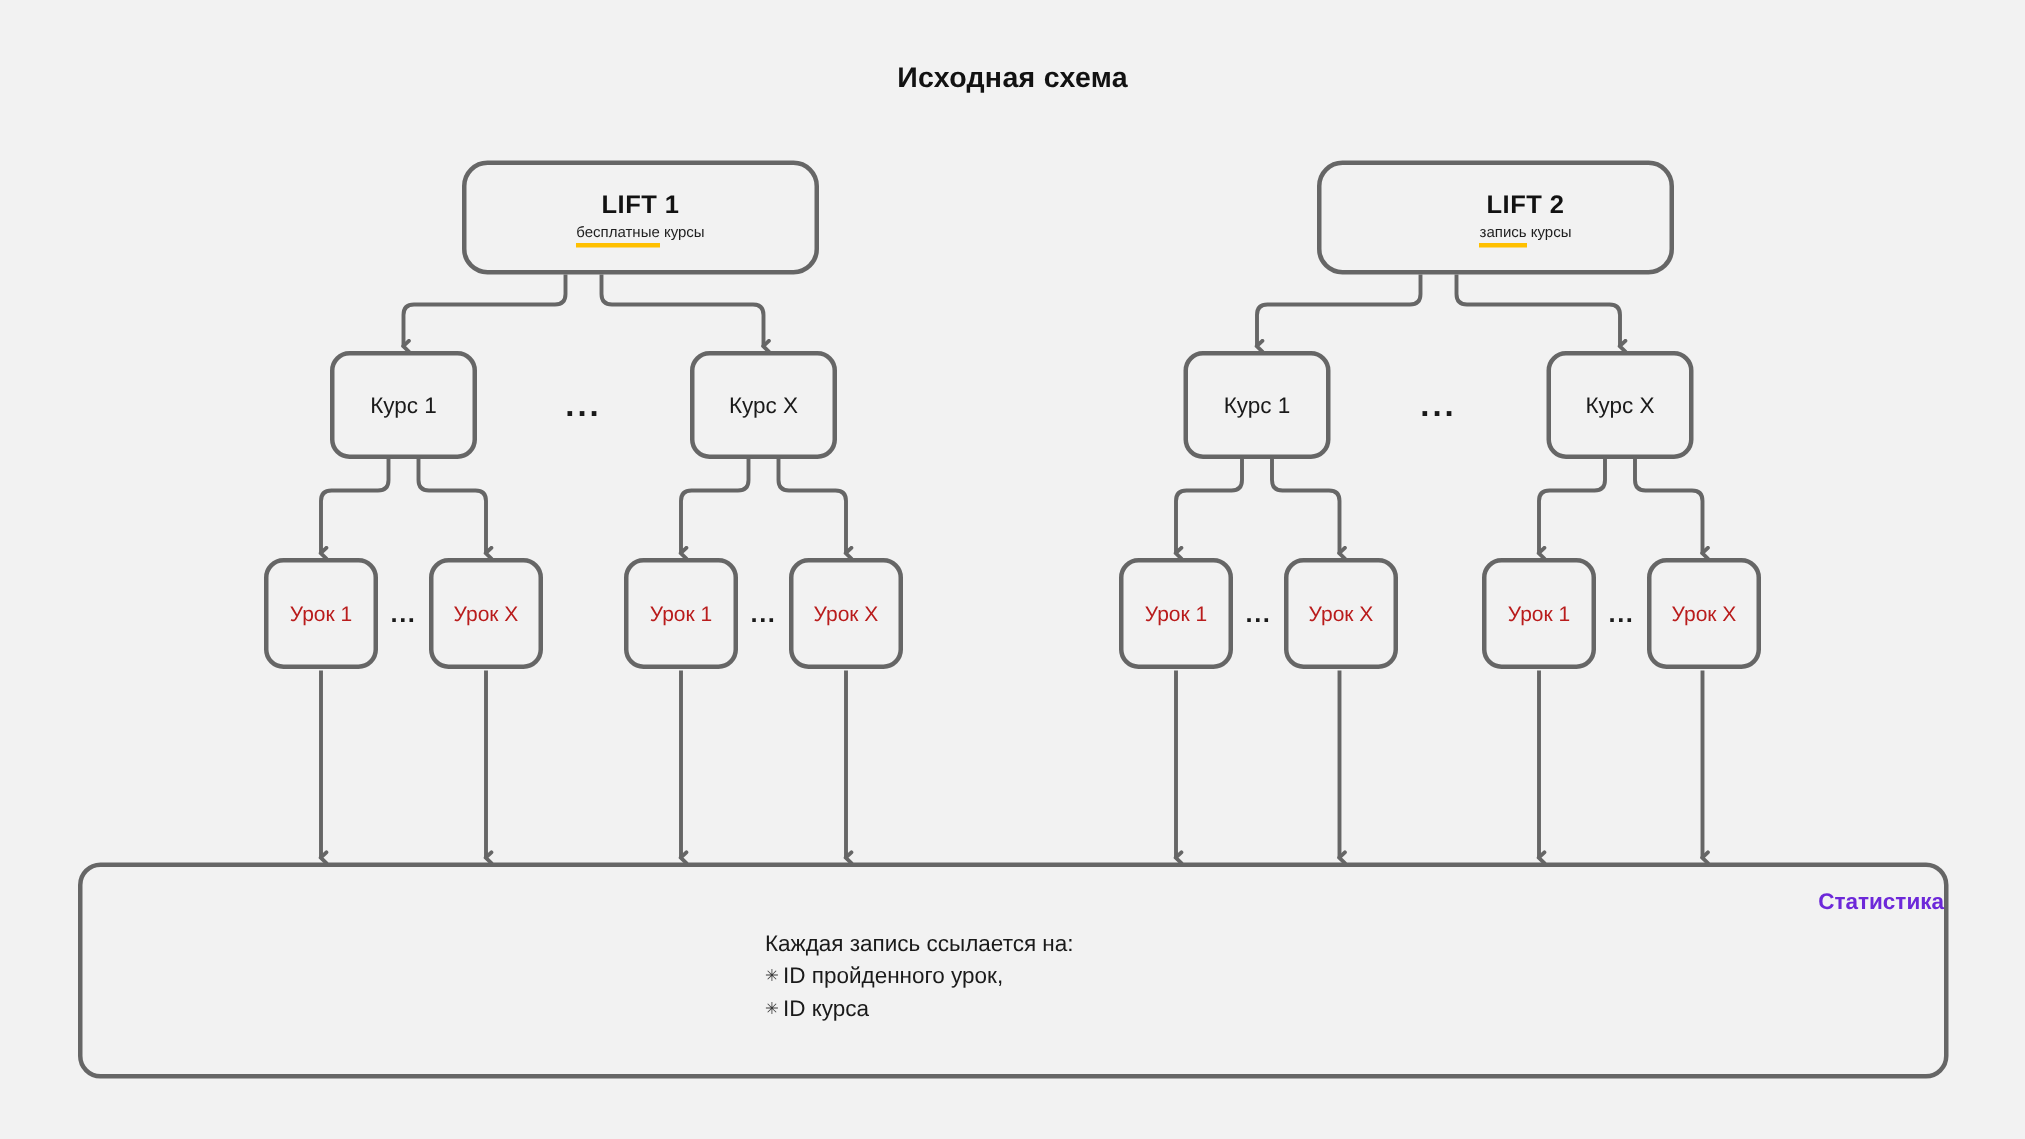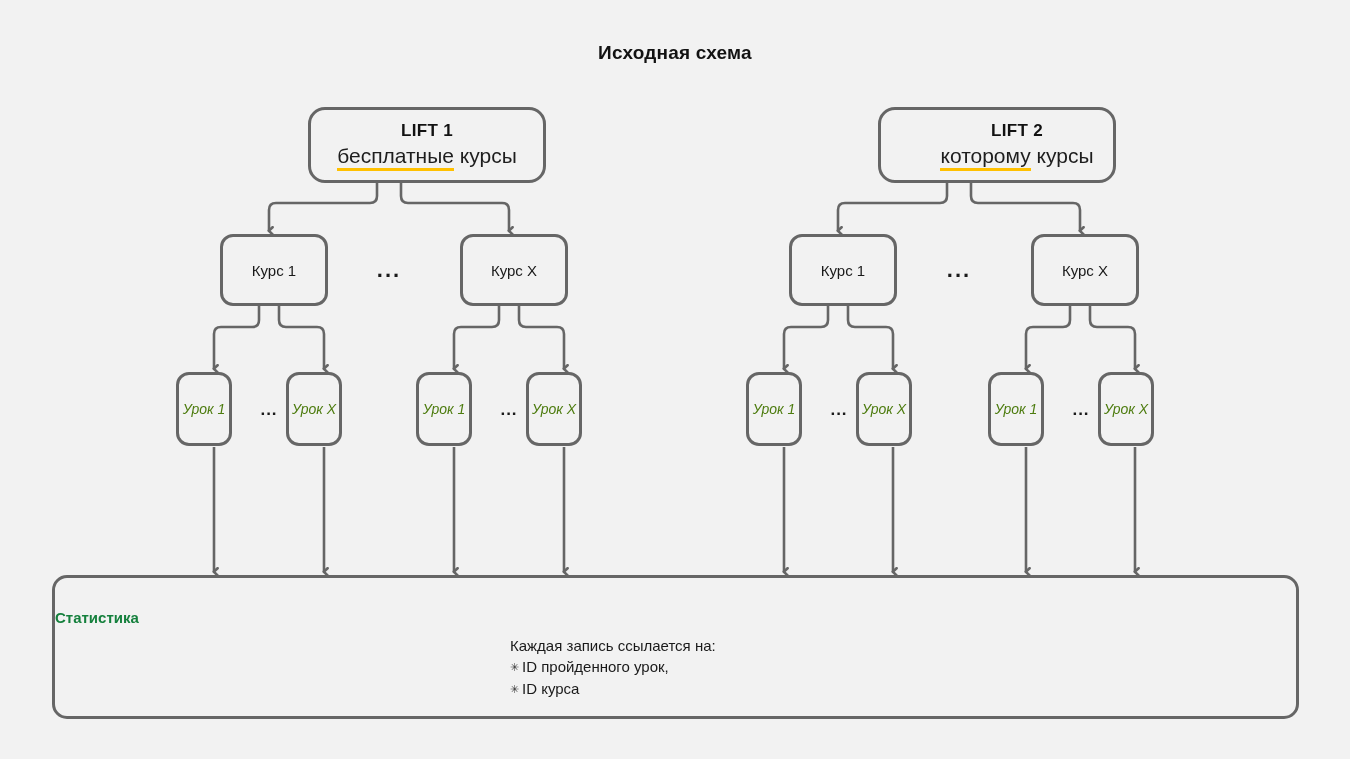--- a/index.html
+++ b/index.html
@@ -61,21 +61,21 @@
     margin-left: 38px;
   }
   .lift-title {
     font-size: 17px;
     font-weight: bold;
     letter-spacing: 0.3px;
     color: #121212;
     line-height: 1.15;
   }
   .lift-sub {
-    font-size: 21px;
+    font-size: 10px;
     color: #1e1e1e;
     line-height: 1.2;
     margin-top: 3px;
     white-space: nowrap;
   }
   .hl {
     position: relative;
     display: inline-block;
     padding-bottom: 1px;
   }
@@ -84,33 +84,32 @@
     position: absolute;
     left: 0;
     right: 0;
     bottom: -2px;
     height: 3px;
     background: #ffc000;
   }
 
   .course-box {
     border-radius: 13px;
-    width: 108px;
+    width: 98px;
     height: 72px;
     font-size: 15px;
     color: #1a1a1a;
   }
 
   .lesson-box {
     border-radius: 13px;
-    width: 56px;
+    width: 76px;
     height: 74px;
     font-size: 14px;
-    color: #4d7c0f;
-    font-style: italic;
+    color: #b91c1c;
   }
 
   .ellipsis {
     position: absolute;
     font-size: 22px;
     font-weight: bold;
     letter-spacing: 2px;
     color: #1a1a1a;
     line-height: 1;
     transform: translate(-50%, -50%);
@@ -126,25 +125,25 @@
     box-sizing: border-box;
     left: 52px;
     top: 575px;
     width: 1247px;
     height: 144px;
     border: 3px solid #666666;
     border-radius: 15px;
     background: #f2f2f2;
   }
   .stats-title {
-    margin-top: 31px;
-    text-align: left;
+    margin-top: 15px;
+    text-align: right;
     font-size: 15px;
     font-weight: bold;
-    color: #15803d;
+    color: #6d28d9;
   }
   .stats-body {
     margin-top: 9px;
     padding-left: 455px;
     font-size: 15px;
     line-height: 1.43;
     color: #1a1a1a;
   }
   .stats-line { white-space: nowrap; }
   .bullet {
@@ -199,21 +198,21 @@
     </g>
   </svg>
 
   <div class="node lift-box" style="left:270px; top:107px;">
     <div class="lift-title">LIFT 1</div>
     <div class="lift-sub"><span class="hl">бесплатные</span><span> курсы</span></div>
   </div>
 
   <div class="node lift-box" style="left:840px; top:107px;padding-left:40px;">
     <div class="lift-title">LIFT 2</div>
-    <div class="lift-sub"><span class="hl">которому</span><span> курсы</span></div>
+    <div class="lift-sub"><span class="hl">запись</span><span> курсы</span></div>
   </div>
 
   <div class="node course-box" style="left:220px; top:234px;">Курс 1</div>
   <div class="ellipsis" style="left:389px; top:270px;">...</div>
   <div class="node course-box" style="left:460px; top:234px;">Курс X</div>
 
   <div class="node course-box" style="left:789px; top:234px;">Курс 1</div>
   <div class="ellipsis" style="left:959px; top:270px;">...</div>
   <div class="node course-box" style="left:1031px; top:234px;">Курс X</div>
 

